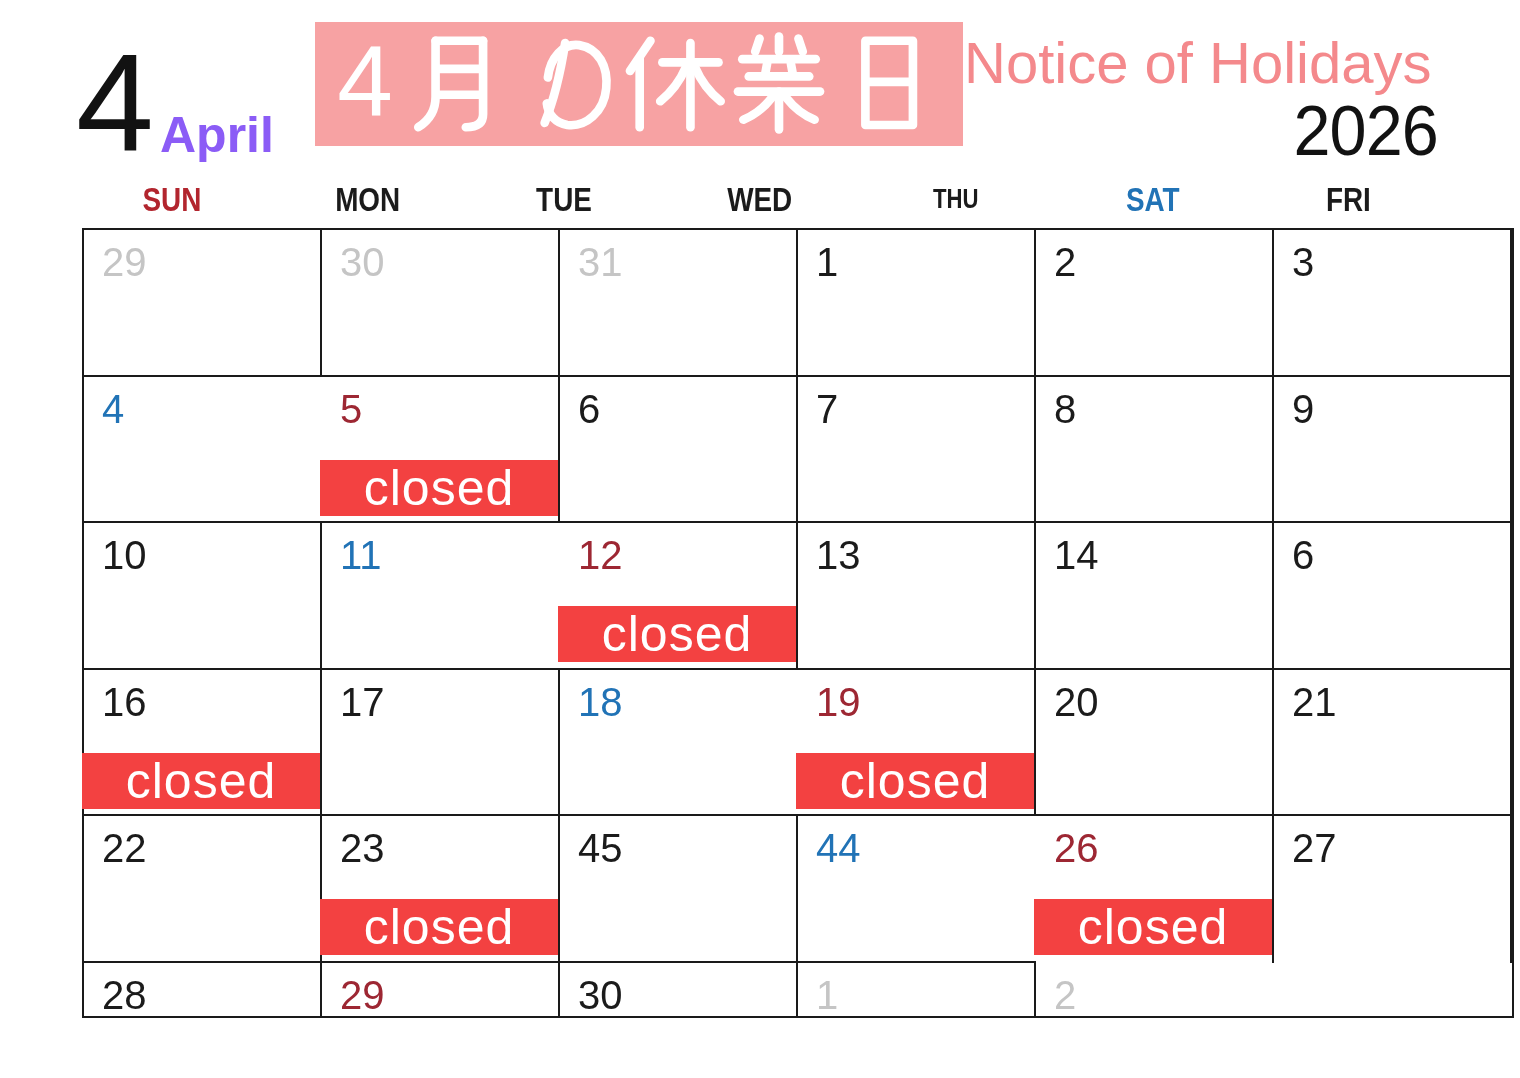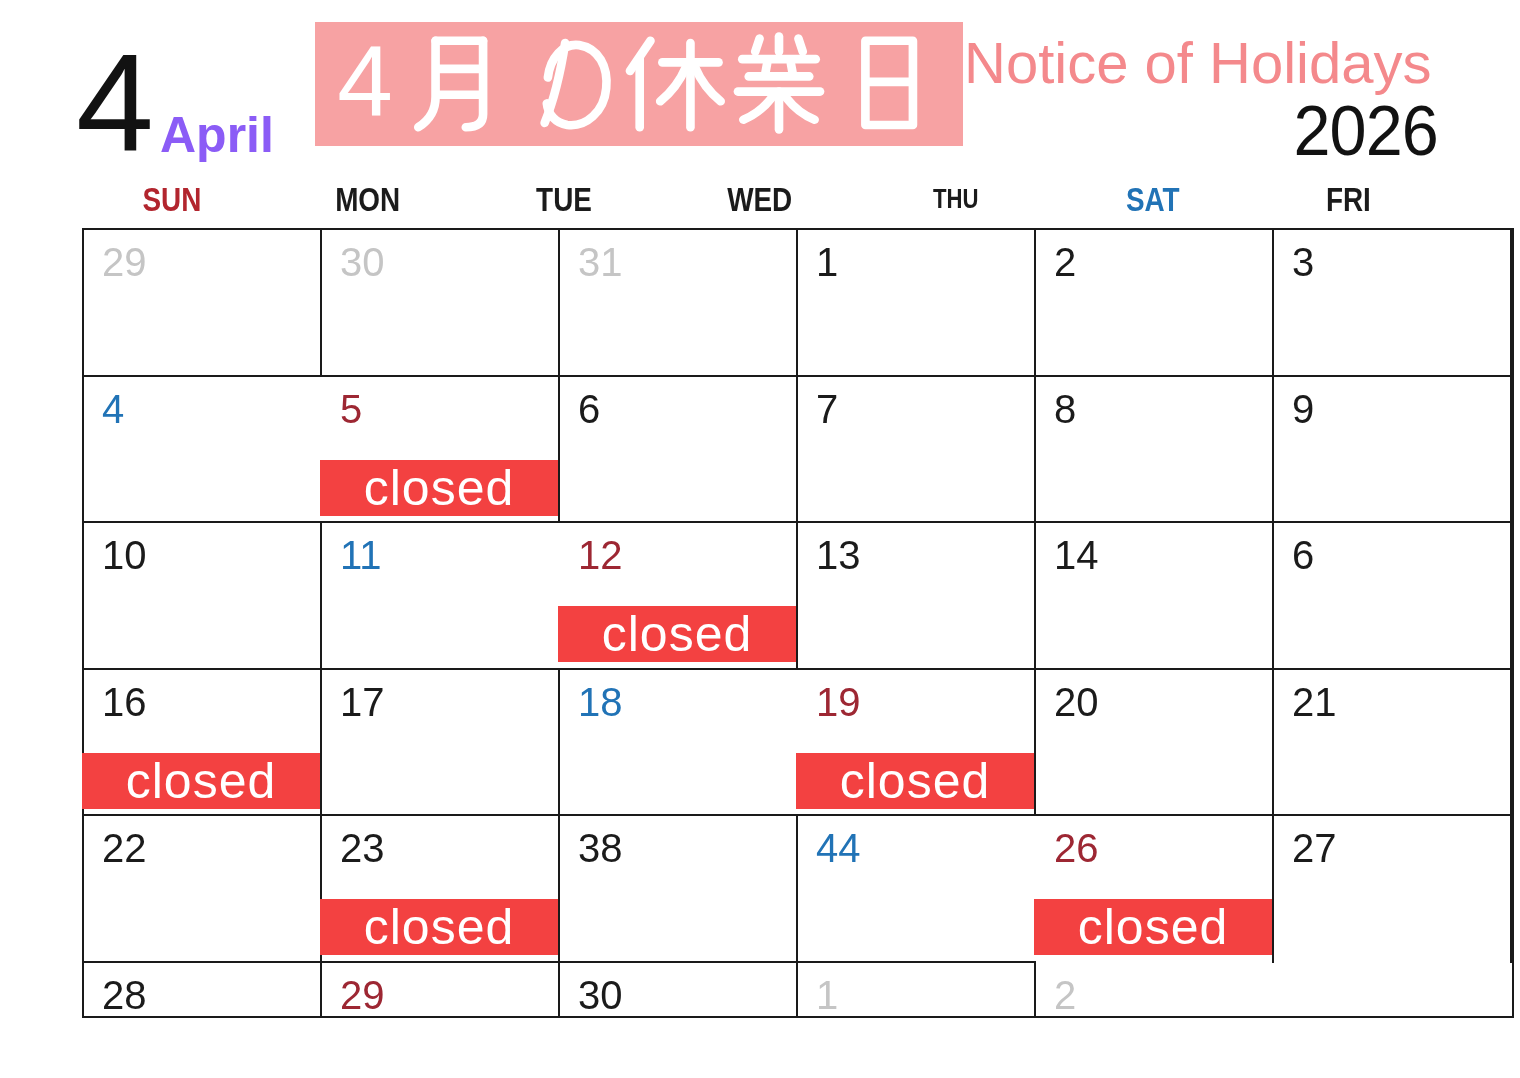--- a/index.html
+++ b/index.html
@@ -219,21 +219,21 @@
         <div class="daynum weekday">21</div>
       </div>
       <div class="cell">
         <div class="daynum weekday">22</div>
       </div>
       <div class="cell">
         <div class="daynum weekday">23</div>
         <div class="closed-badge">closed</div>
       </div>
       <div class="cell">
-        <div class="daynum weekday">38</div>
+        <div class="daynum weekday">45</div>
       </div>
       <div class="cell">
         <div class="daynum saturday">44</div>
       </div>
       <div class="cell">
         <div class="daynum sunday">26</div>
         <div class="closed-badge">closed</div>
       </div>
       <div class="cell">
         <div class="daynum weekday">27</div>

